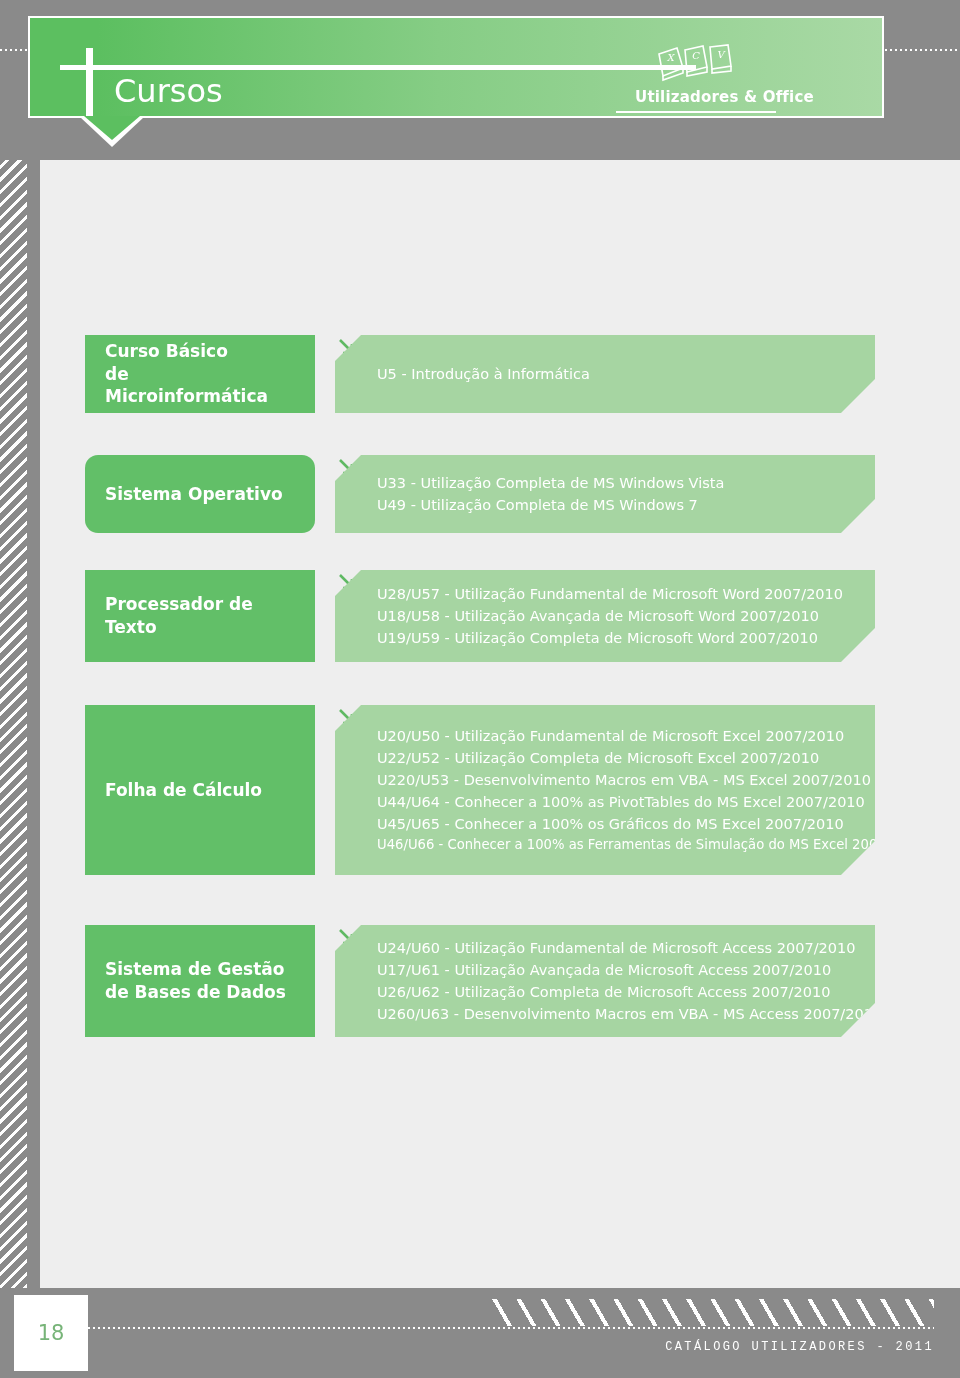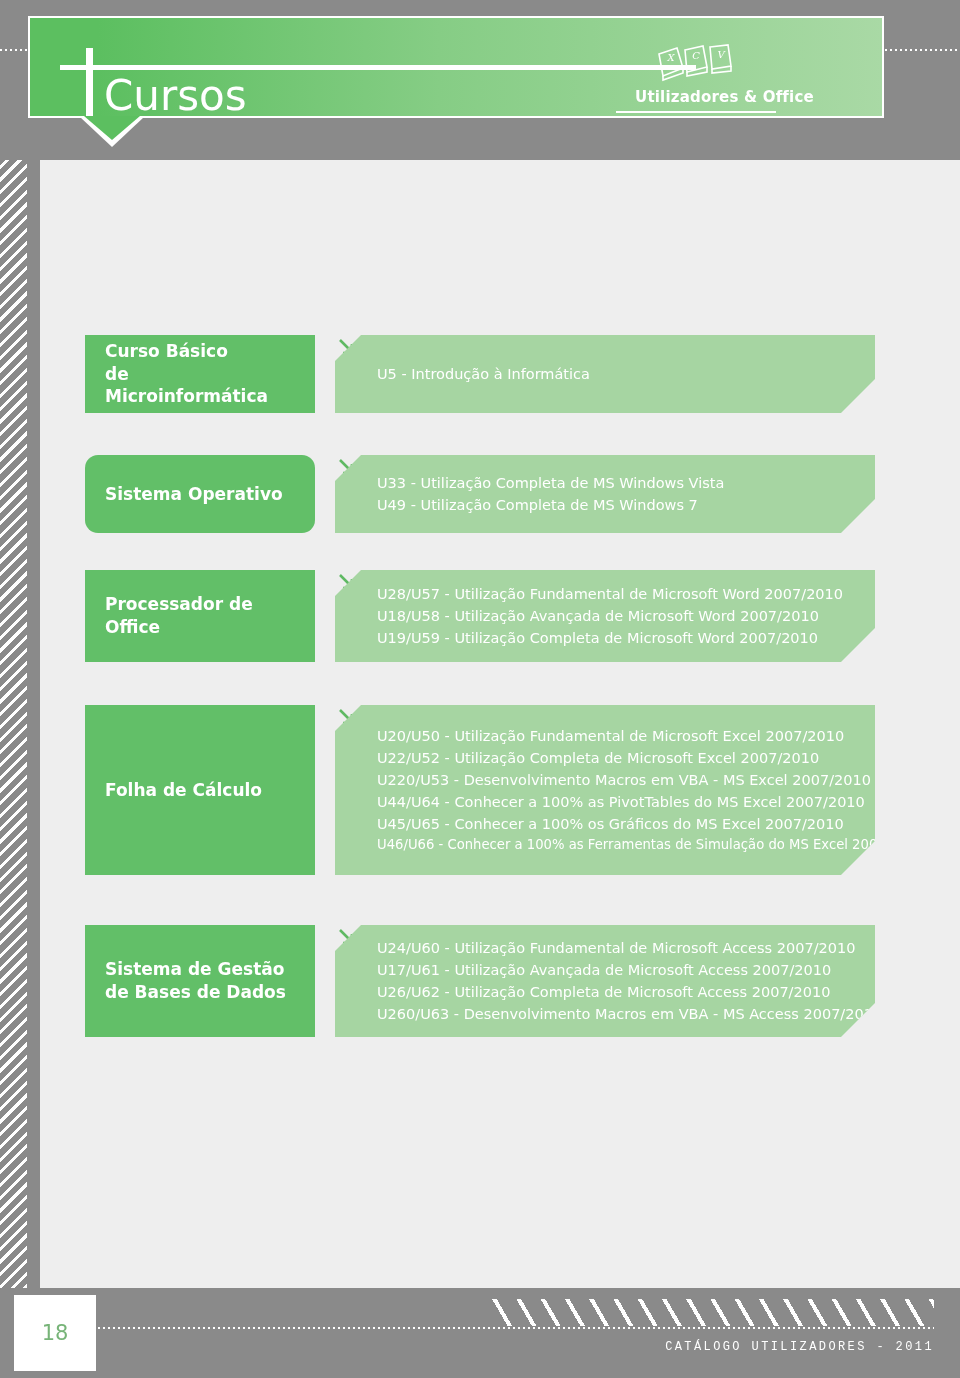--- a/index.html
+++ b/index.html
@@ -47,23 +47,23 @@
     background: #ffffff;
   }
   .header-bar-icon {
     position: absolute;
     left: 56px; top: 30px;
     width: 7px; height: 70px;
     background: #ffffff;
   }
   .header-title {
     position: absolute;
-    left: 74px; top: 57px;
-    color: #ffffff;
-    font-size: 42px;
+    left: 84px; top: 57px;
+    color: #ffffff;
+    font-size: 32px;
     font-weight: 400;
     letter-spacing: 0px;
     line-height: 1;
     font-family: "DejaVu Sans", sans-serif;
     white-space: nowrap;
   }
   .header-pointer {
     position: absolute;
     left: 80px; top: 117px;
     width: 0; height: 0;
@@ -187,21 +187,21 @@
   
   .footer {
     position: absolute;
     left: 0; top: 1288px;
     width: 960px; height: 90px;
     background: #8a8a8a;
   }
   .footer-pagebox {
     position: absolute;
     left: 14px; top: 0;
-    width: 82px; height: 76px;
+    width: 74px; height: 76px;
     background: #ffffff;
     display: flex;
     align-items: center;
     justify-content: center;
   }
   .footer-pagenum {
     color: #77b478;
     font-size: 21px;
     font-family: "DejaVu Sans", sans-serif;
   }
@@ -298,21 +298,21 @@
             </svg></div>
           <div class="row-panel" style="height: 78px;">
             <div class="panel-lines">
               <div class="panel-line"><span class="code">U33</span><span> - </span><span>Utilização Completa de MS Windows Vista</span></div>
               <div class="panel-line"><span class="code">U49</span><span> - </span><span>Utilização Completa de MS Windows 7</span></div>
             </div>
           </div>
         </div>
         <div class="row" style="top: 410px; height: 92px; width: 790px;">
           <div class="row-label" style="height: 92px;">
-            <div class="row-label-text">Processador de Office</div>
+            <div class="row-label-text">Processador de Texto</div>
           </div>
           <div class="arrow-icon"><svg viewBox="0 0 22 22" width="22" height="22">
               <path d="M3 3 L15 15 M15 7 L15 16 L6 16" fill="none" stroke="#5fb963" stroke-width="2.6"></path>
               <path d="M16.5 17.5 L8.5 17.5 L16.5 9.5 Z" fill="#5fb963"></path>
             </svg></div>
           <div class="row-panel" style="height: 92px;">
             <div class="panel-lines">
               <div class="panel-line"><span class="code">U28/U57</span><span> - </span><span>Utilização Fundamental de Microsoft Word 2007/2010</span></div>
               <div class="panel-line"><span class="code">U18/U58</span><span> - </span><span>Utilização Avançada de Microsoft Word 2007/2010</span></div>
               <div class="panel-line"><span class="code">U19/U59</span><span> - </span><span>Utilização Completa de Microsoft Word 2007/2010</span></div>

